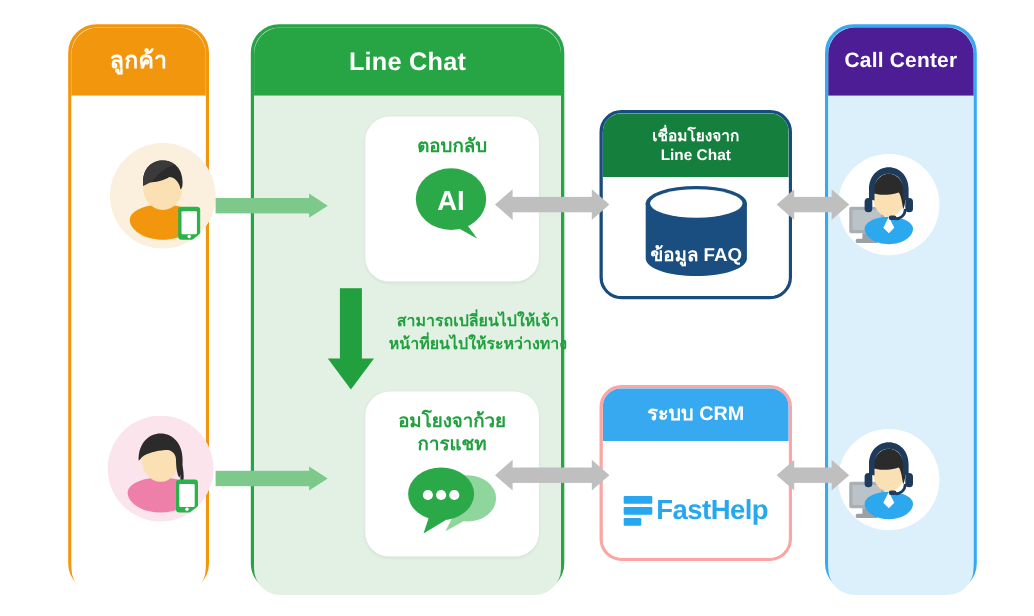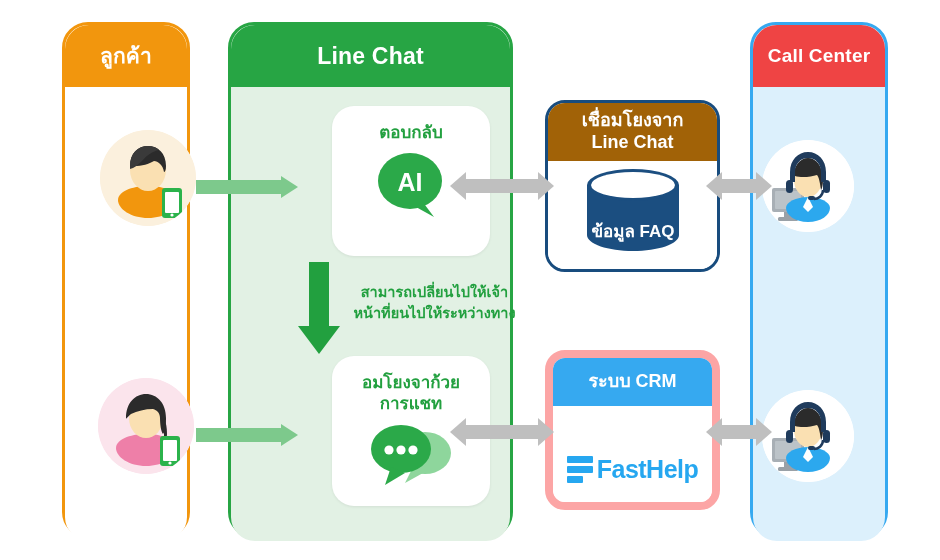--- a/index.html
+++ b/index.html
@@ -31,21 +31,21 @@
 
   
   #panel-line{left:228px;top:22px;width:285px;height:516px;
     background:#E2F1E4;border:3px solid #27A544;border-radius:26px;}
   #panel-line .hdr{height:62px;background:#27A544;font-size:23px;}
   #panel-line .body{top:62px;height:454px;background:#E2F1E4;border-radius:0 0 24px 24px;}
 
   
   #panel-cc{left:750px;top:22px;width:138px;height:516px;
     background:#DCF0FC;border:3px solid #36A9F0;border-radius:26px;}
-  #panel-cc .hdr{height:62px;background:#ef4444;font-size:19px;}
+  #panel-cc .hdr{height:62px;background:#4c1d95;font-size:19px;}
   #panel-cc .body{top:62px;height:454px;background:#DCF0FC;border-radius:0 0 24px 24px;}
 
   
   .linecard{
     position:absolute;left:292px;width:158px;
     background:#ffffff;border-radius:22px;
     box-shadow:0 1px 3px rgba(0,0,0,.07);
     display:flex;flex-direction:column;align-items:center;
     box-sizing:border-box;padding-top:16px;margin-left:40px;
   }
@@ -59,25 +59,25 @@
   
   .databox{position:absolute;border-radius:20px;box-sizing:border-box;overflow:hidden;}
   .databox .dhdr{
     width:100%;display:flex;align-items:center;justify-content:center;
     color:#fff;font-weight:bold;text-align:center;line-height:1.2;
   }
   .databox .dbody{width:100%;background:#fff;display:flex;align-items:center;justify-content:center;}
 
   #box-faq{left:545px;top:100px;width:175px;height:172px;
     border:3px solid #184C7E;background:#fff;}
-  #box-faq .dhdr{height:58px;background:#a16207;font-size:18px;}
+  #box-faq .dhdr{height:58px;background:#15803d;font-size:14px;}
   #box-faq .dbody{height:108px;}
 
   #box-crm{left:545px;top:350px;width:175px;height:160px;
-    border:8px solid #fca5a5;background:#fff;}
+    border:3px solid #fca5a5;background:#fff;}
   #box-crm .dhdr{height:48px;background:#36A9F0;font-size:18px;}
   #box-crm .dbody{height:127px;}
 
   
   .arrow-r{position:absolute;height:22px;}
   .arrow-r .shaft{position:absolute;left:0;top:4px;height:14px;width:calc(100% - 16px);background:#7DC98C;}
   .arrow-r .head{position:absolute;right:0;top:0;width:0;height:0;
     border-top:11px solid transparent;border-bottom:11px solid transparent;border-left:17px solid #7DC98C;}
 
   .arrow-bi{position:absolute;height:28px;}

